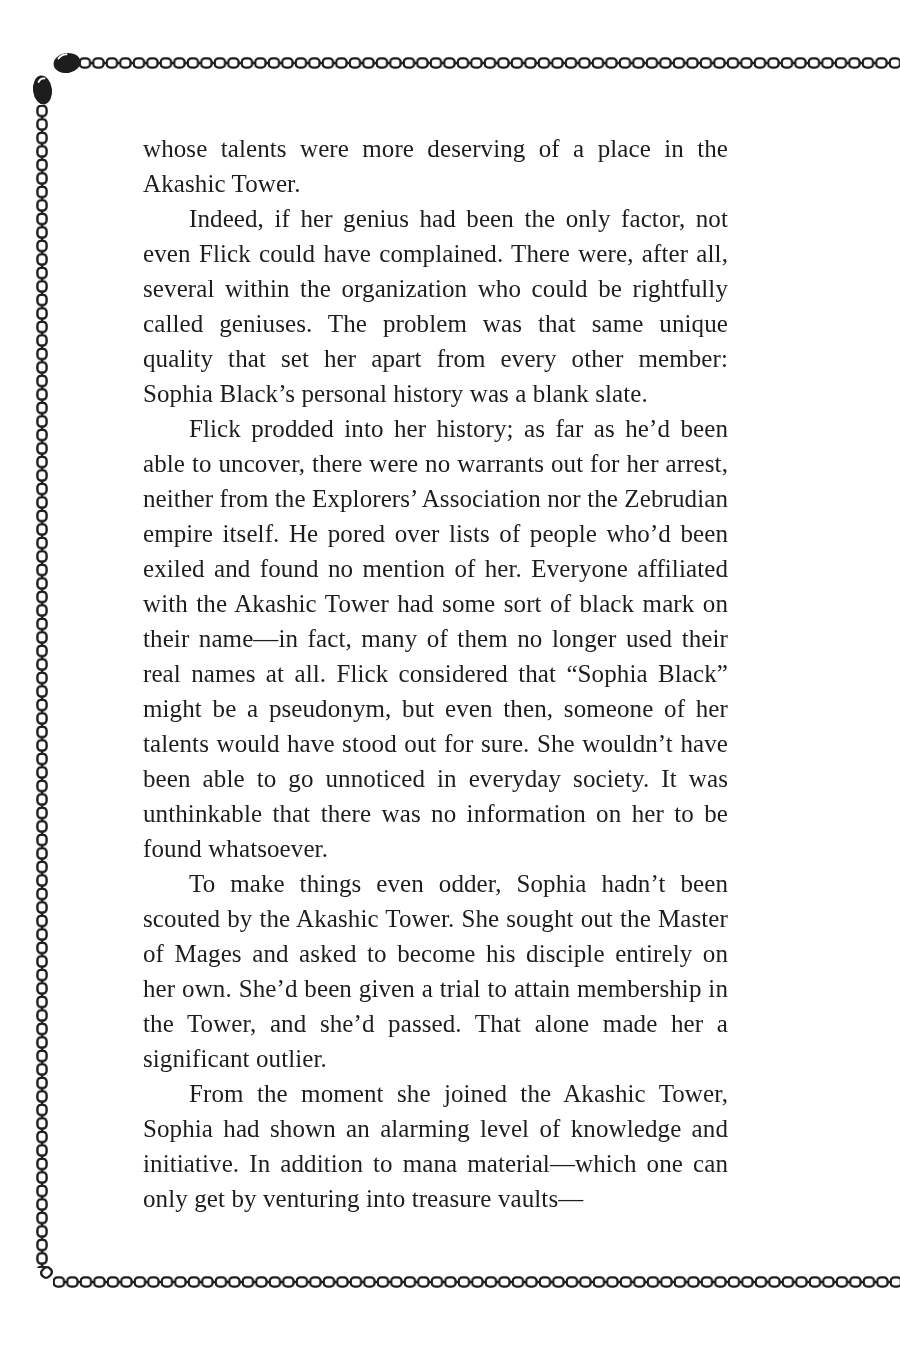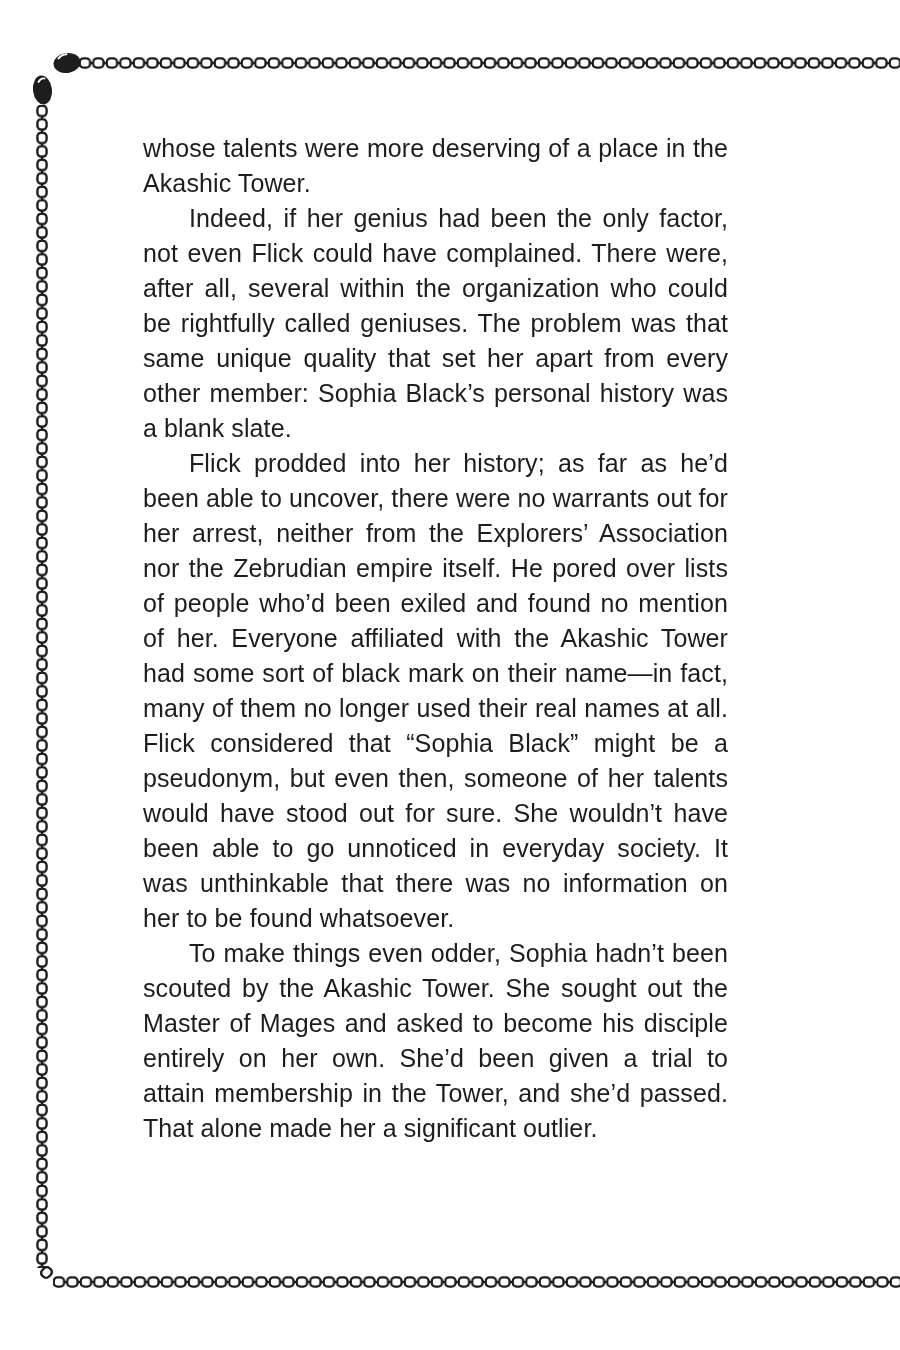--- a/index.html
+++ b/index.html
@@ -6,21 +6,21 @@
     margin: 0;
     padding: 0;
     background: #ffffff;
   }
   .page {
     position: relative;
     width: 900px;
     height: 1350px;
     background: var(--paper, #ffffff);
     overflow: hidden;
-    font-family: Liberation Sans, sans-serif;
+    font-family: Liberation Serif, serif;
   }
   .chain {
     position: absolute;
     top: 0;
     left: 0;
     display: block;
   }
   .text-block {
     position: absolute;
     left: 143px;
@@ -83,15 +83,16 @@
       <ellipse cx="42.5" cy="90" rx="9.5" ry="14.5" transform="rotate(-7 42.5 90)" fill="#1d1d1d"></ellipse>
       <path d="M38.5 82 Q40.5 78 44.5 78.5" stroke="#ffffff" stroke-width="1.8" fill="none" stroke-linecap="round"></path>
     </g>
   </svg>
 
   <div class="text-block">
     <p class="para first">whose talents were more deserving of a place in the Akashic Tower.</p>
     <p class="para">Indeed, if her genius had been the only factor, not even Flick could have complained. There were, after all, several within the organization who could be rightfully called geniuses. The problem was that same unique quality that set her apart from every other member: Sophia Black’s personal history was a blank slate.</p>
     <p class="para">Flick prodded into her history; as far as he’d been able to uncover, there were no warrants out for her arrest, neither from the Explorers’ Association nor the Zebrudian empire itself. He pored over lists of people who’d been exiled and found no mention of her. Everyone affiliated with the Akashic Tower had some sort of black mark on their name—in fact, many of them no longer used their real names at all. Flick considered that “Sophia Black” might be a pseudonym, but even then, someone of her talents would have stood out for sure. She wouldn’t have been able to go unnoticed in everyday society. It was unthinkable that there was no information on her to be found whatsoever.</p>
     <p class="para">To make things even odder, Sophia hadn’t been scouted by the Akashic Tower. She sought out the Master of Mages and asked to become his disciple entirely on her own. She’d been given a trial to attain membership in the Tower, and she’d passed. That alone made her a significant outlier.</p>
+    <p class="para">From the moment she joined the Akashic Tower, Sophia had shown an alarming level of knowledge and initiative. In addition to mana material—which one can only get by venturing into treasure vaults—</p>
   </div>
 
 </div>
 
 </body></html>

